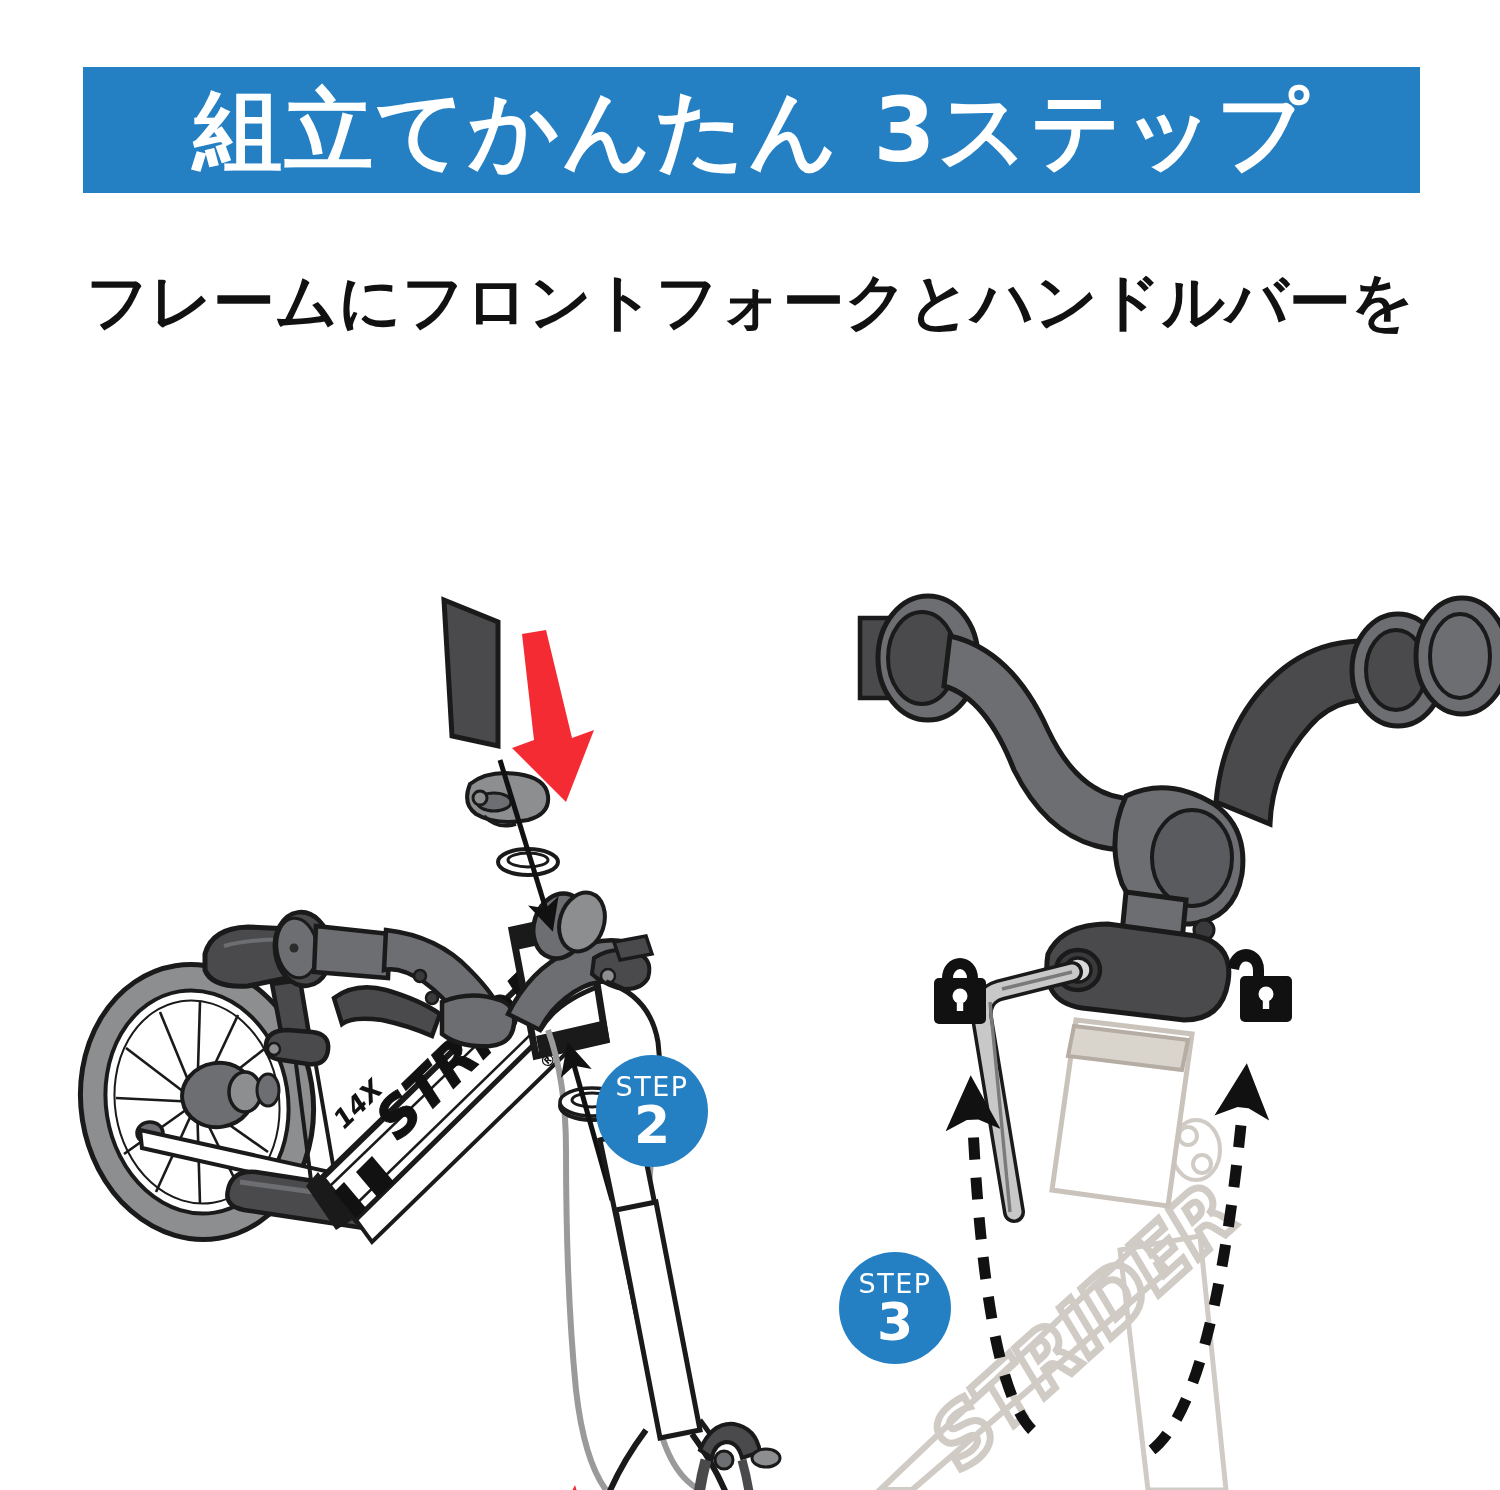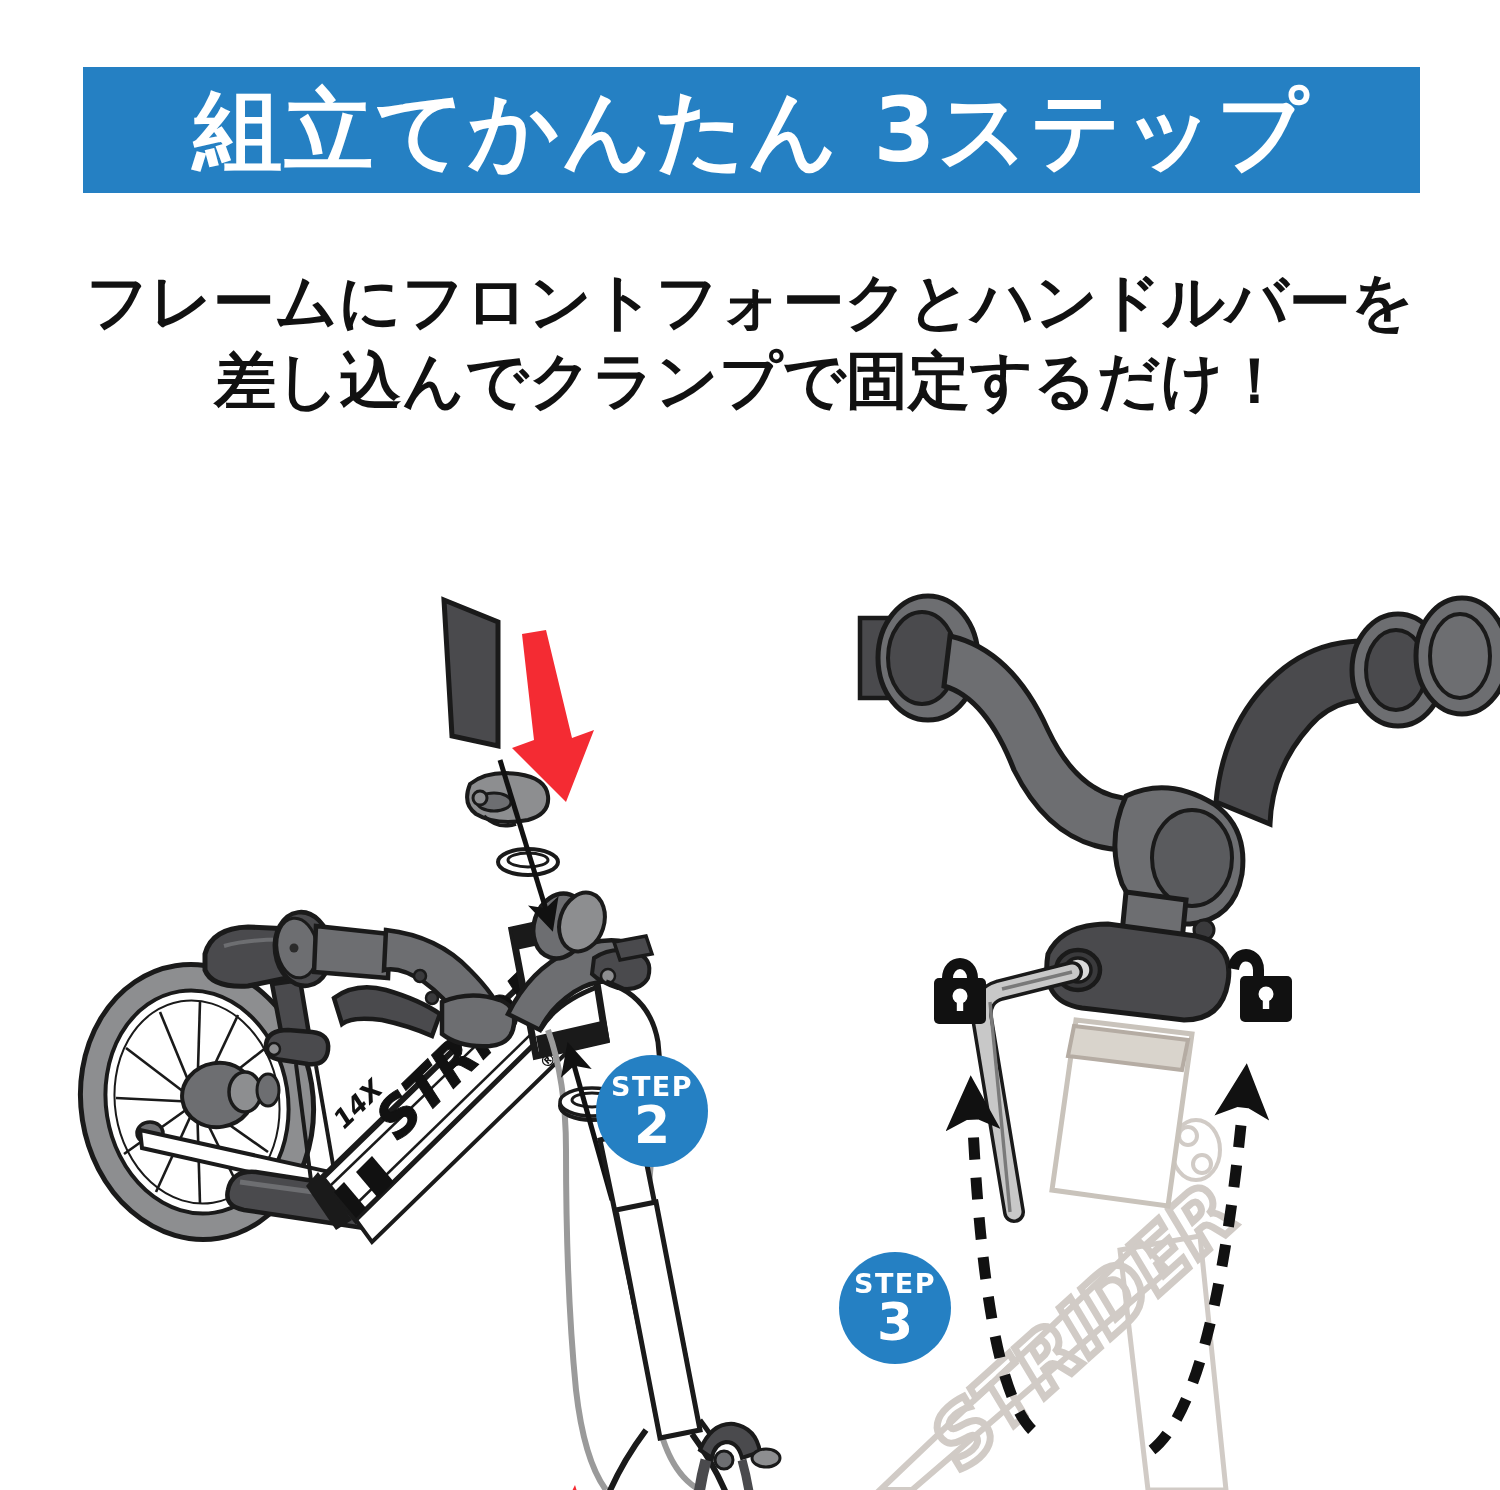--- a/index.html
+++ b/index.html
@@ -46,21 +46,21 @@
   
   .step-badge{
     position:absolute;
     width:112px;height:112px;border-radius:50%;
     background:#2580c3;
     display:flex;flex-direction:column;
     align-items:center;justify-content:center;
     color:#ffffff;
   }
   .step-badge .word{
-    font-size:27px;font-weight:700;letter-spacing:1.5px;
+    font-size:27px;font-weight:400;letter-spacing:1.5px;
     line-height:1;margin-bottom:2px;
     font-family:"DejaVu Sans","Liberation Sans",sans-serif;
   }
   .step-badge .num{
     font-size:52px;font-weight:700;line-height:0.92;
     font-family:"DejaVu Sans","Liberation Sans",sans-serif;
   }
   #badge-2{left:596px;top:625px;}
   #badge-3{left:839px;top:822px;}
 </style>
@@ -68,21 +68,20 @@
 <body>
 
 <div class="page">
 
   <div class="banner">
     <div class="banner-title">組立てかんたん 3ステップ</div>
   </div>
 
   <div class="subtitle">
     <span>フレームにフロントフォークとハンドルバーを</span>
-    <span>差し込んでクランプで固定するだけ！</span>
   </div>
 
   <div class="stage">
     <svg viewBox="0 0 1500 1060" xmlns="http://www.w3.org/2000/svg">
       <defs>
         <marker id="blkArrow" markerWidth="7" markerHeight="7" refX="3.2" refY="3.2" orient="auto" markerUnits="strokeWidth">
           <path d="M0,0 L6.5,3.2 L0,6.4 L1.6,3.2 Z" fill="#111"></path>
         </marker>
         <marker id="dashArrow" markerWidth="5" markerHeight="5" refX="2.2" refY="2.5" orient="auto" markerUnits="strokeWidth">
           <path d="M0,0 L5,2.5 L0,5 L1.2,2.5 Z" fill="#111"></path>

